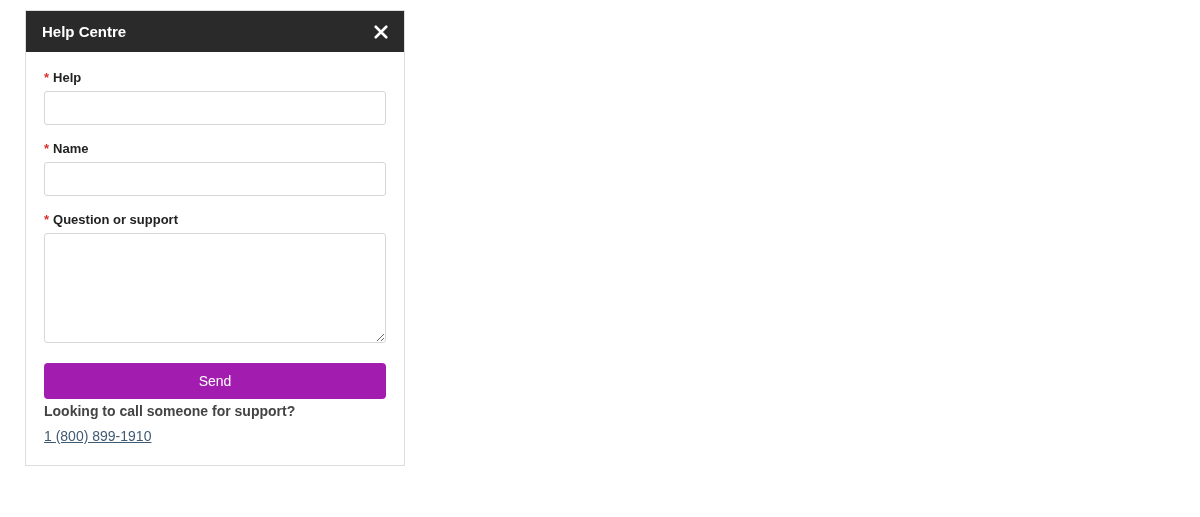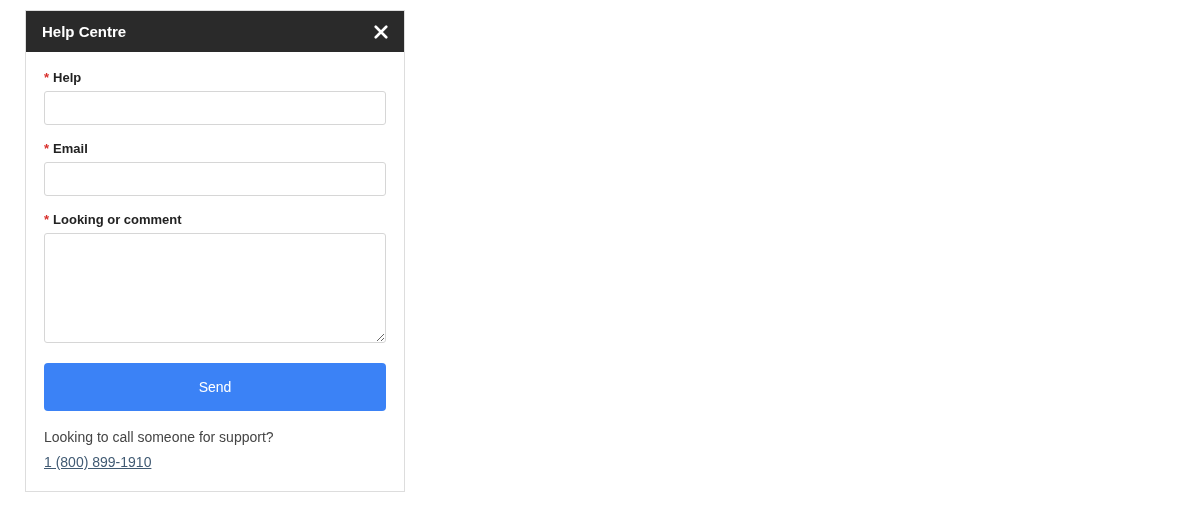--- a/index.html
+++ b/index.html
@@ -76,33 +76,34 @@
       height: 110px;
       border: 1px solid #d6d6d6;
       border-radius: 3px;
       padding: 8px;
       font-size: 14px;
       color: #333;
       resize: vertical;
     }
     .send-btn {
       width: 100%;
-      height: 48px;
-      background: #3b82f6;
+      height: 36px;
+      background: #a21caf;
       color: #fff;
       border: none;
       border-radius: 4px;
       font-size: 14px;
       cursor: pointer;
-      margin-bottom: 18px;
+      margin-bottom: 4px;
     }
     .support-text {
       font-size: 14px;
       color: #444;
       margin-bottom: 8px;
+      font-weight: bold;
     }
     .phone-link {
       font-size: 14px;
       color: #405a73;
       text-decoration: underline;
       cursor: pointer;
     }
   </style>
 </head>
 <body>
@@ -122,28 +123,28 @@
 
     <div class="form-group">
       <label class="field-label">
         <span class="required-mark">*</span><span>Help</span>
       </label>
       <input type="text" class="text-input" value="" style="">
     </div>
 
     <div class="form-group">
       <label class="field-label">
-        <span class="required-mark">*</span><span>Email</span>
+        <span class="required-mark">*</span><span>Name</span>
       </label>
       <input type="text" class="text-input" value="" style="">
     </div>
 
     <div class="form-group">
       <label class="field-label">
-        <span class="required-mark">*</span><span>Looking or comment</span>
+        <span class="required-mark">*</span><span>Question or support</span>
       </label>
       <textarea class="text-area" value="" style=""></textarea>
     </div>
 
     <button class="send-btn">Send</button>
 
     <div class="support-text">Looking to call someone for support?</div>
     <a class="phone-link">1 (800) 899-1910</a>
 
   </div>

